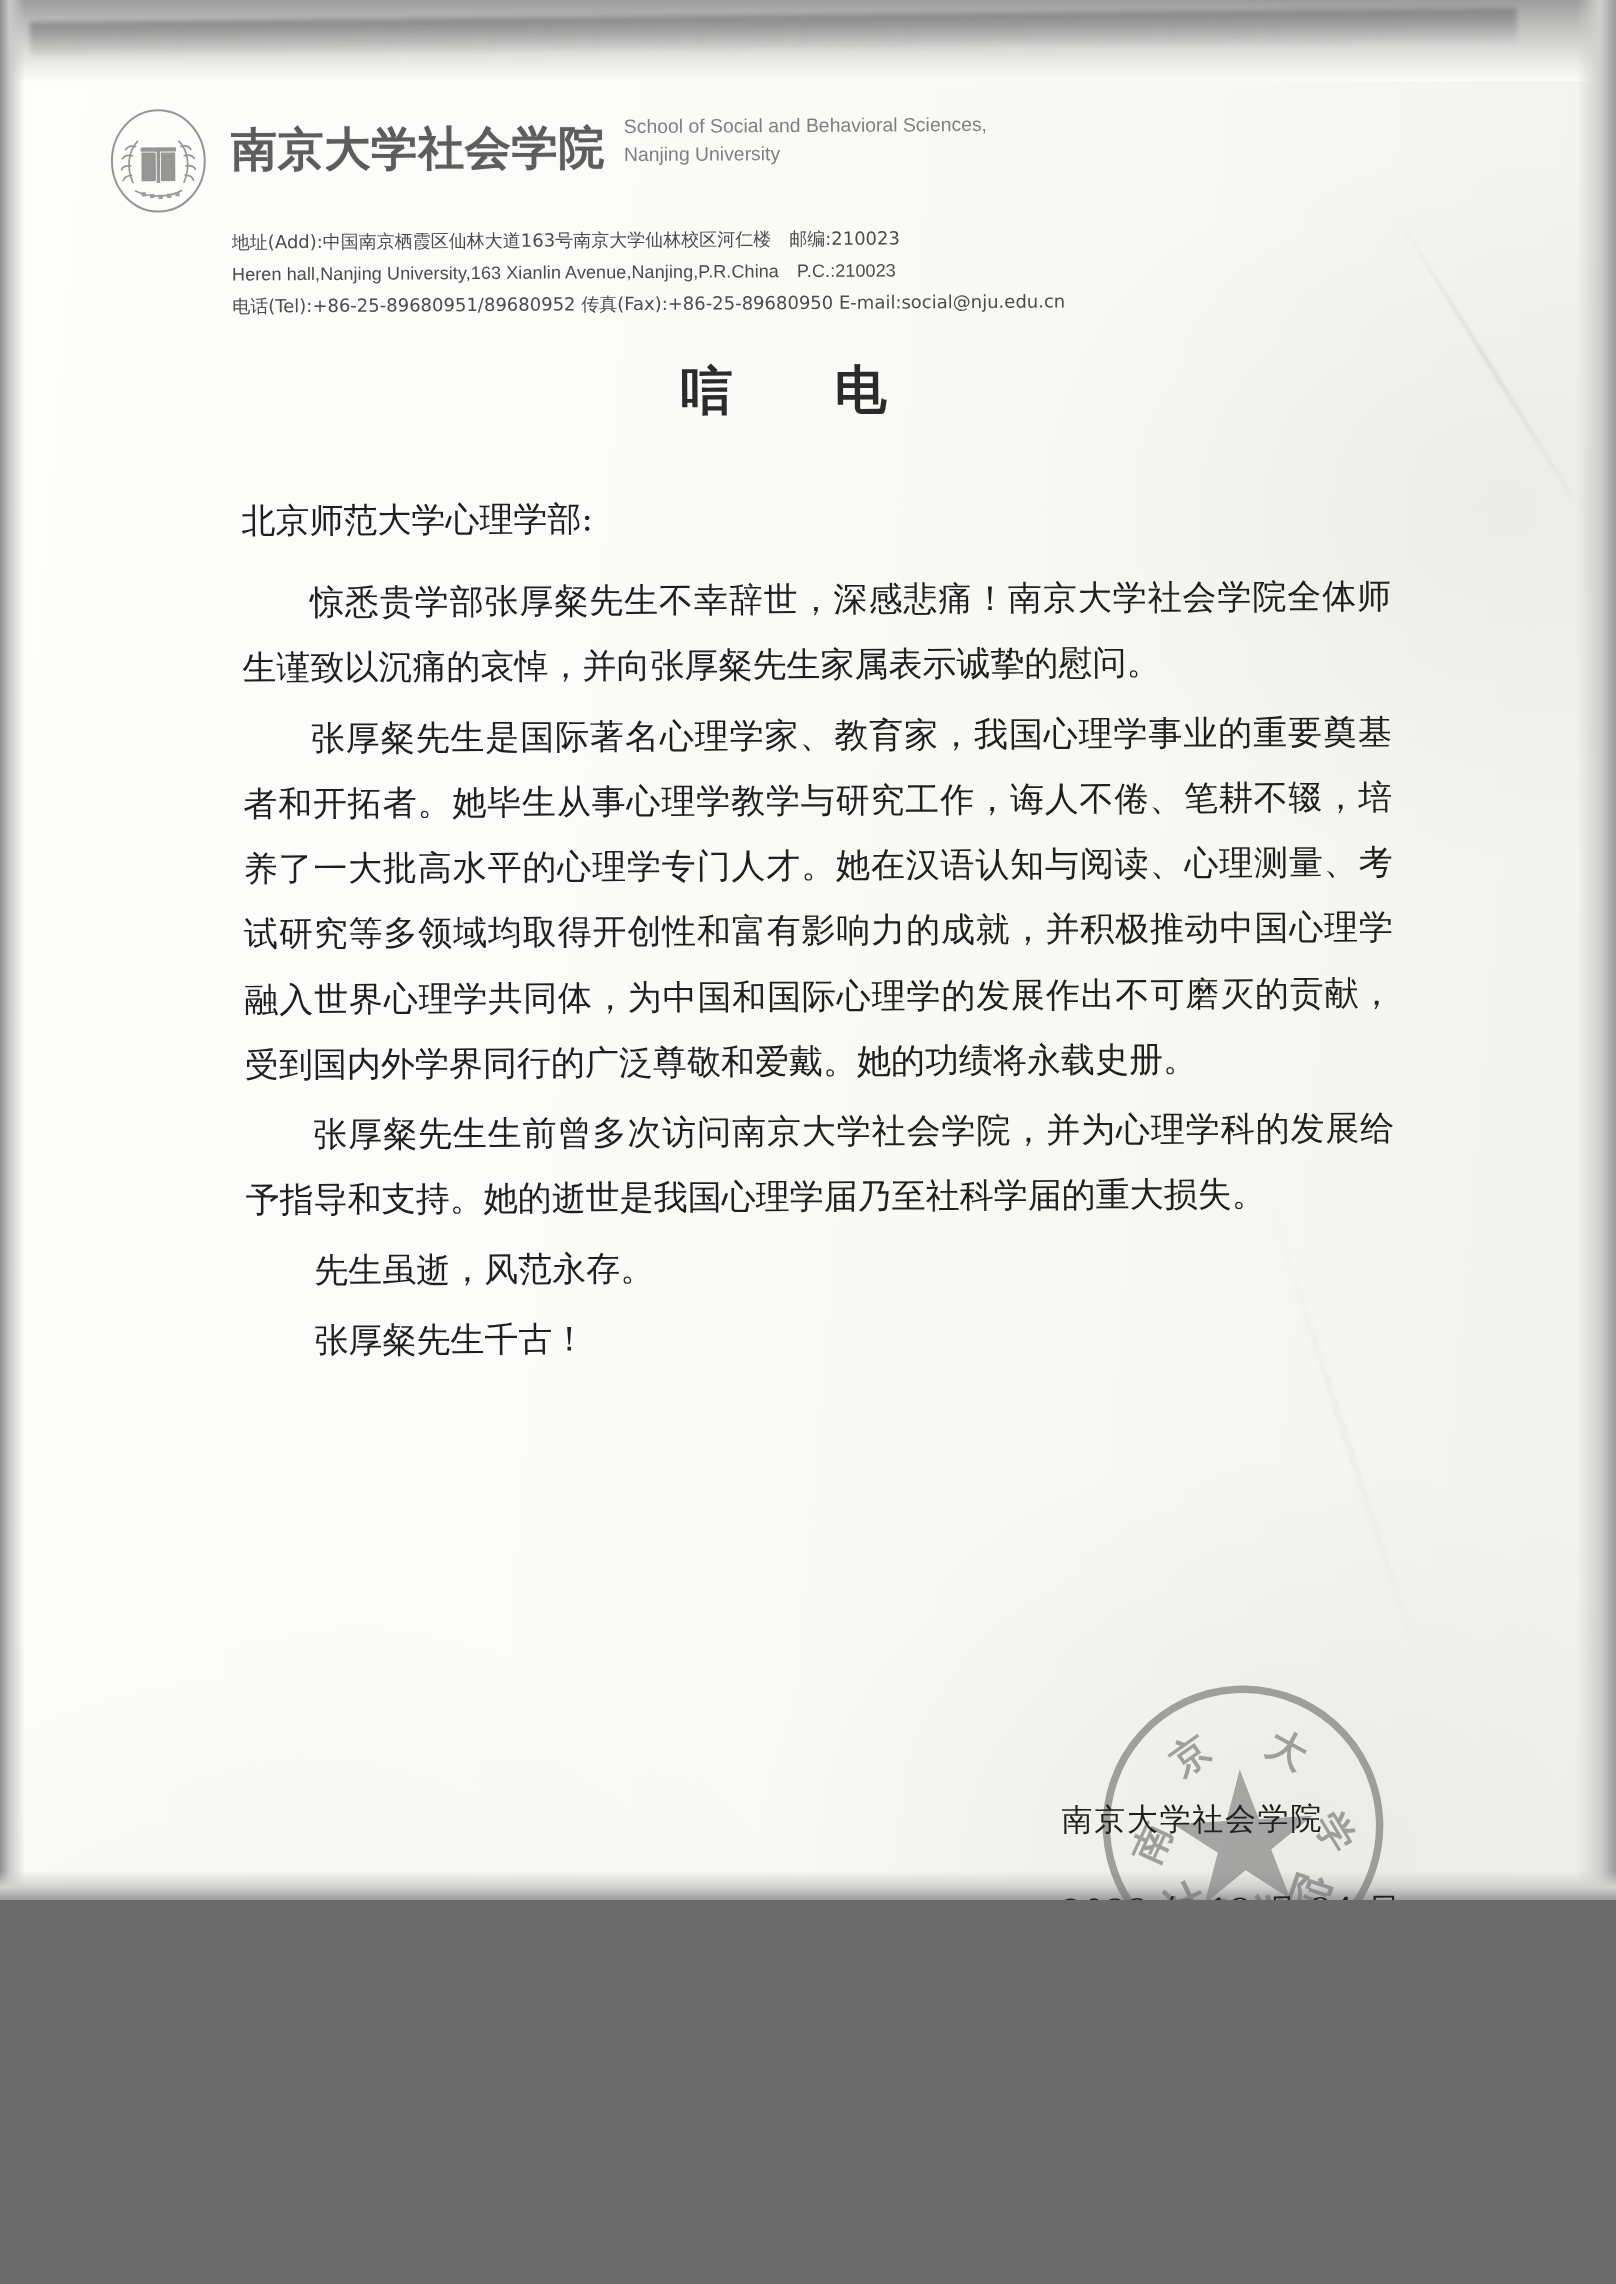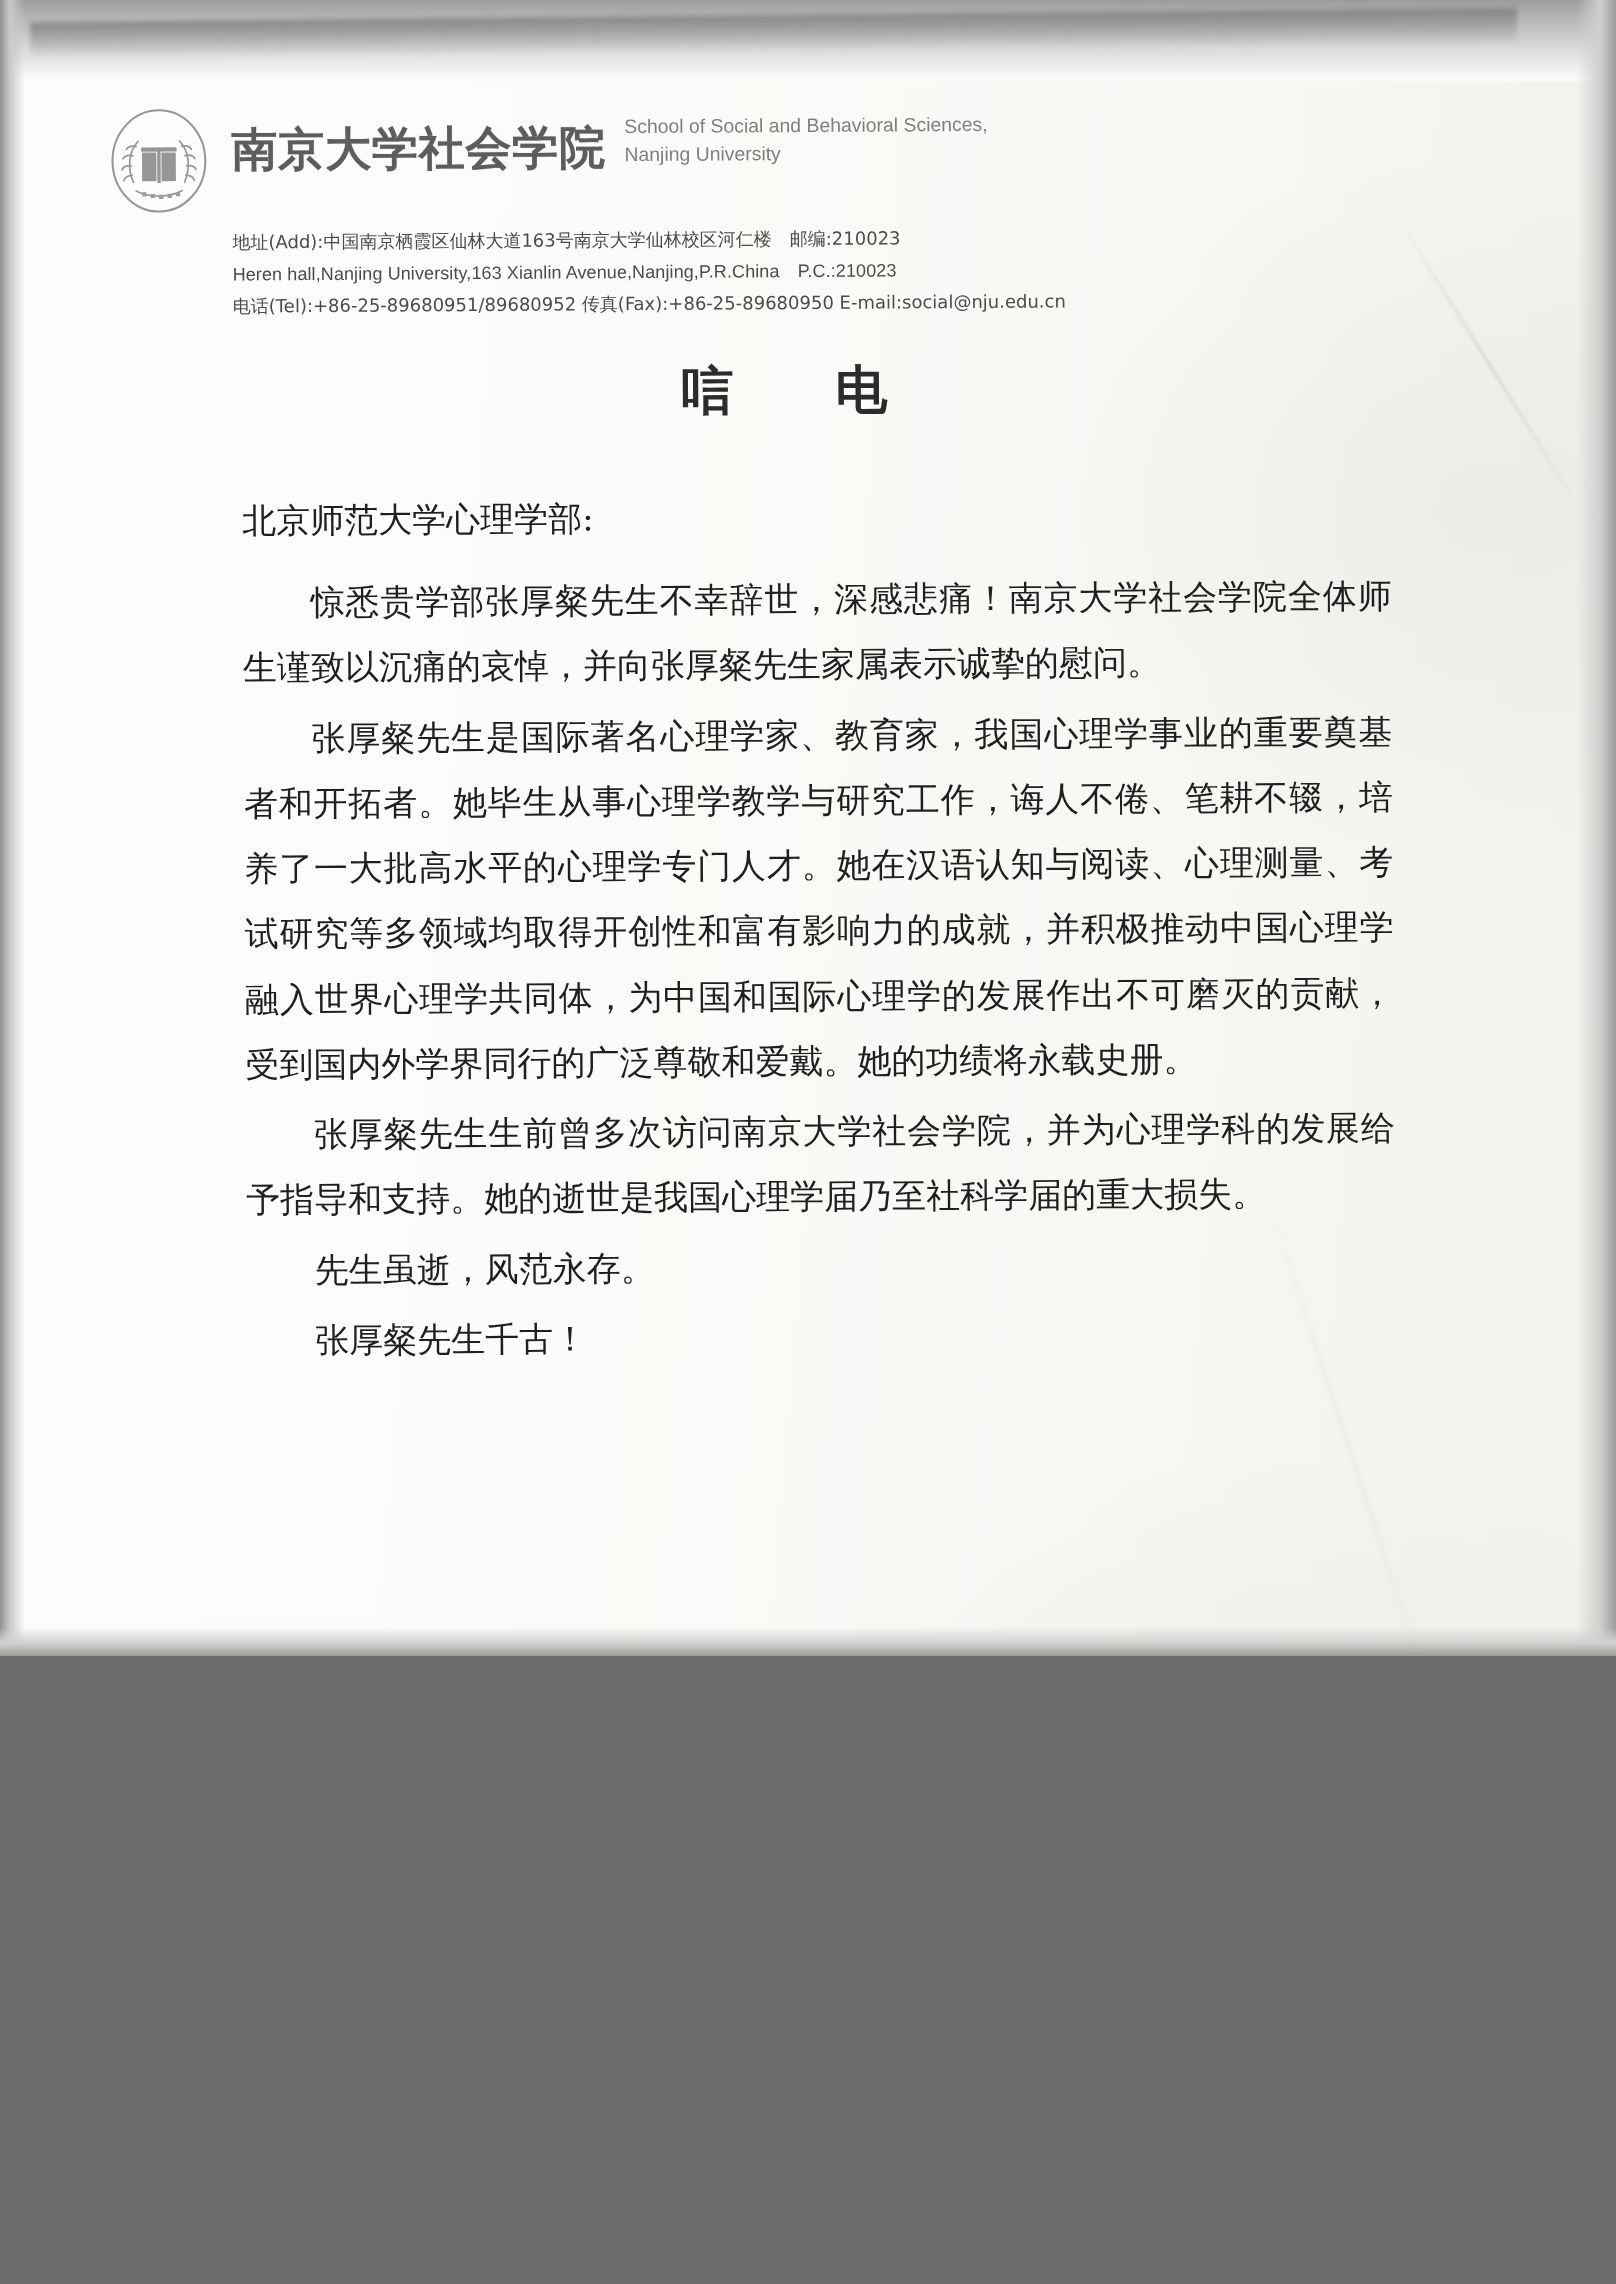--- a/index.html
+++ b/index.html
@@ -4,21 +4,21 @@
 <title>唁电</title>
 <style>
   html, body {
     margin: 0;
     padding: 0;
     background: #6b6b6b;
   }
   #page {
     position: relative;
     width: 1616px;
-    height: 1656px;
+    height: 1900px;
     overflow: hidden;
     background: #ffffff;
     font-family: "DejaVu Sans", "Liberation Sans", sans-serif;
   }
 
   
   .paper {
     position: absolute;
     inset: 0;
     background:

